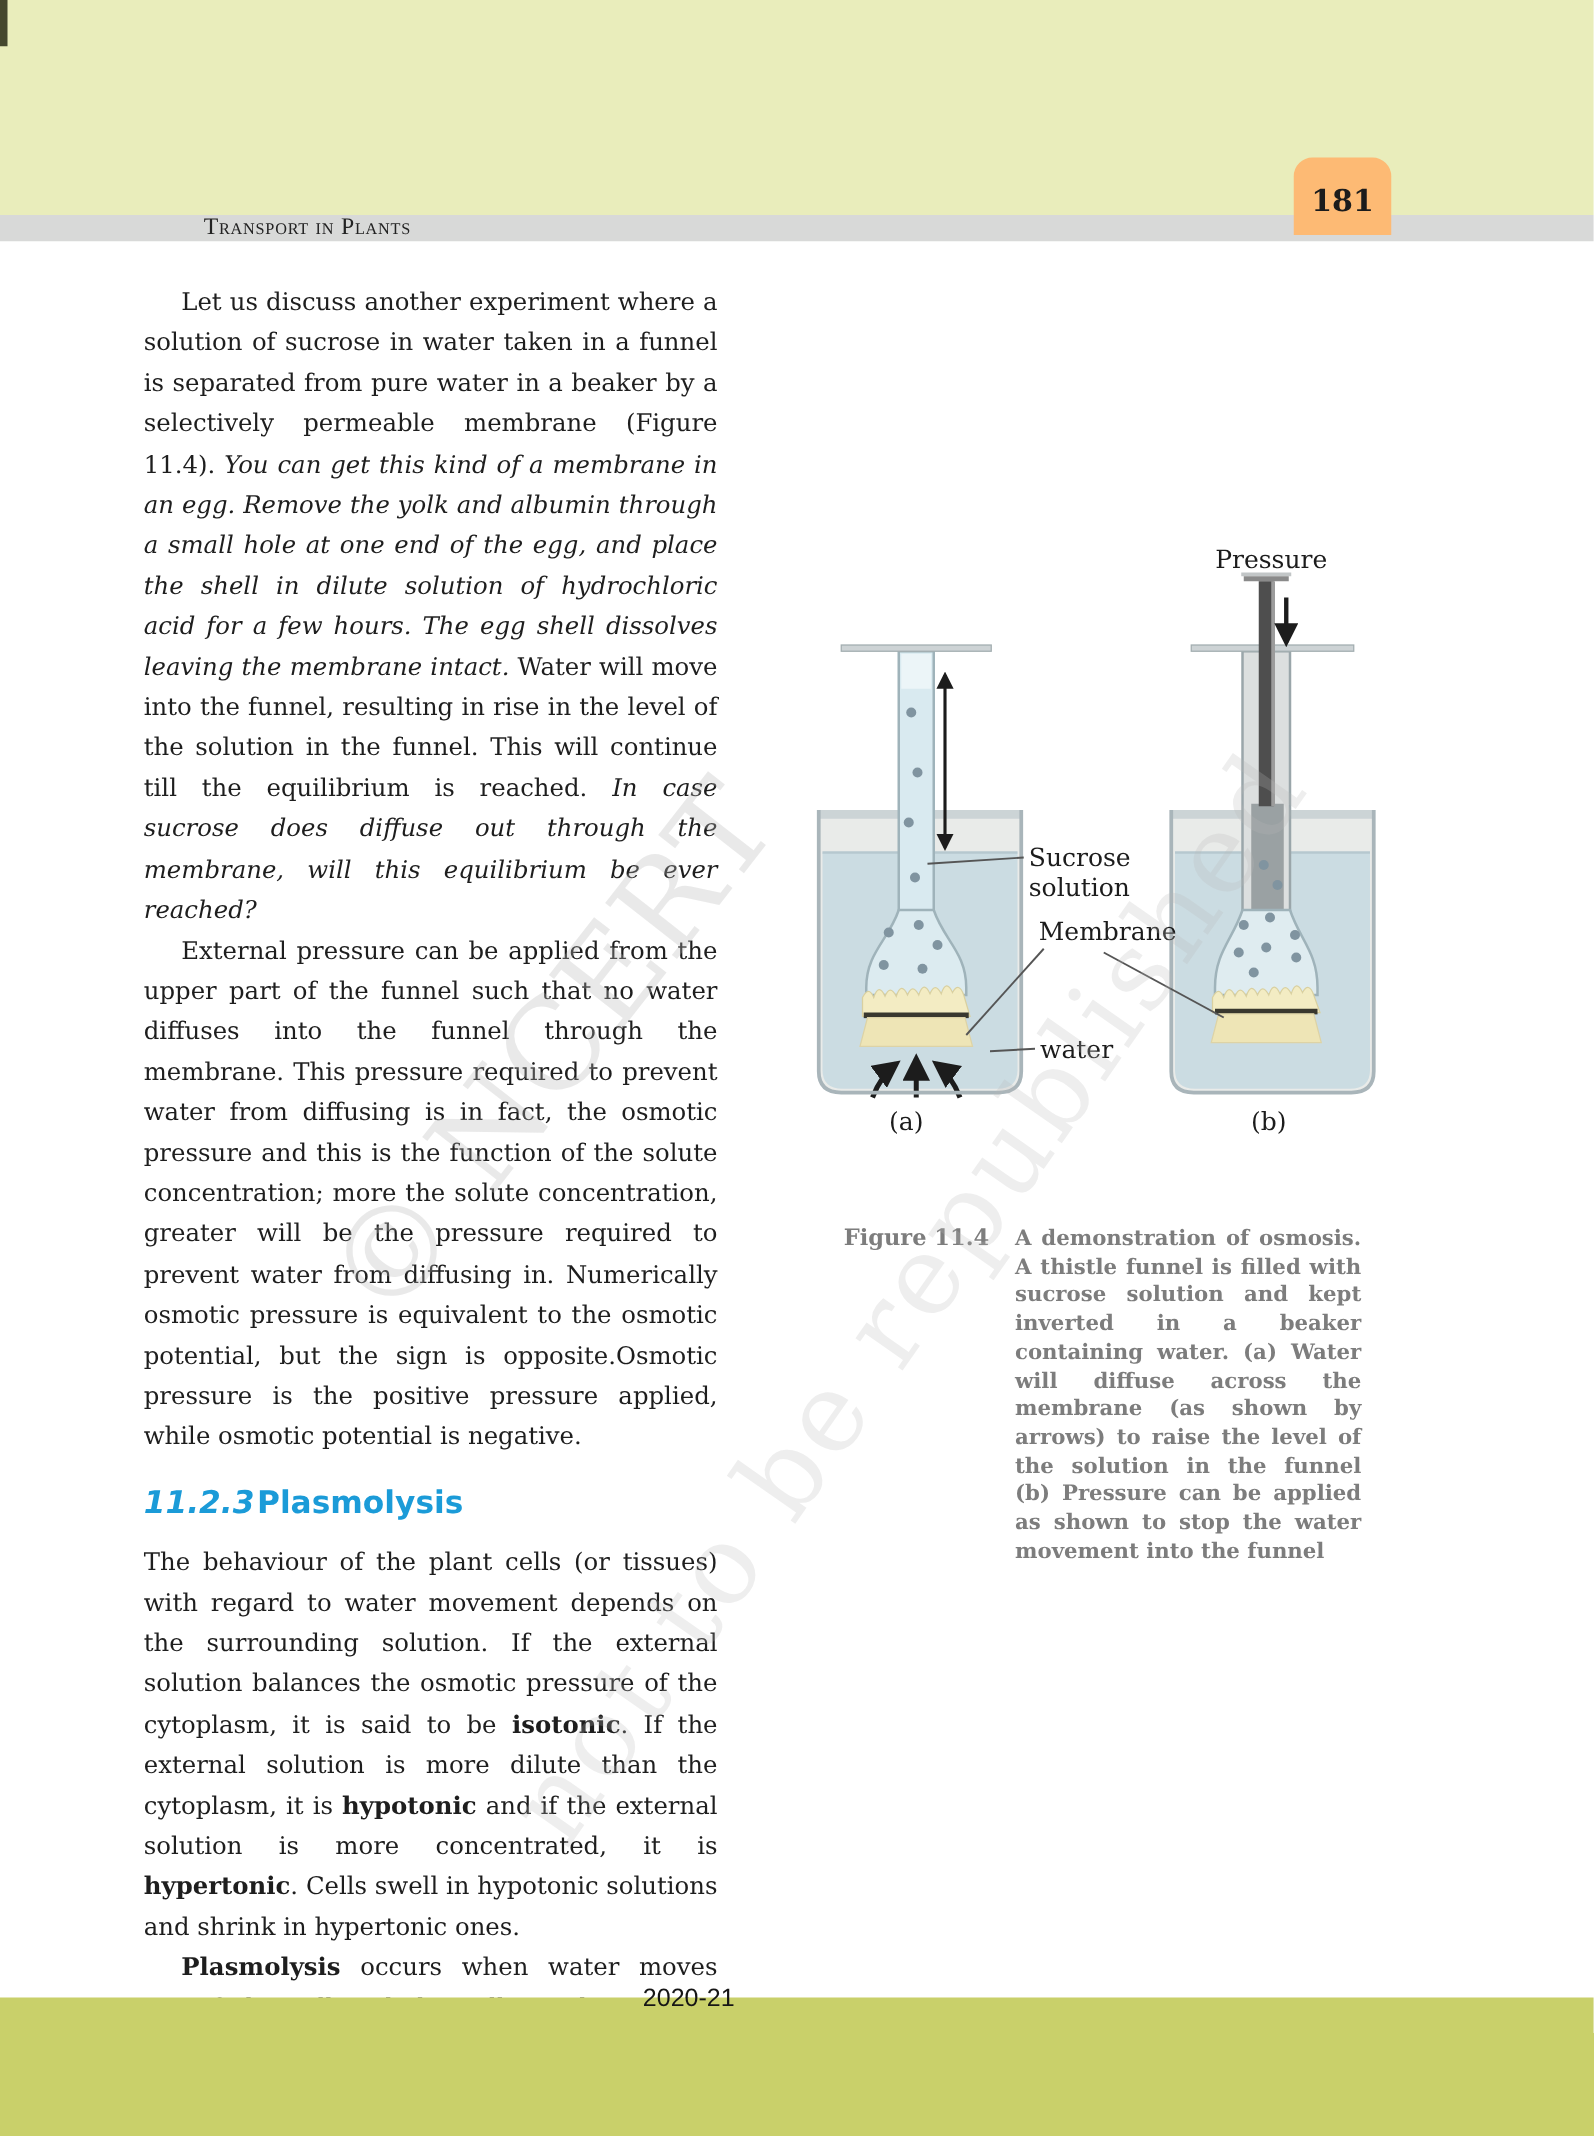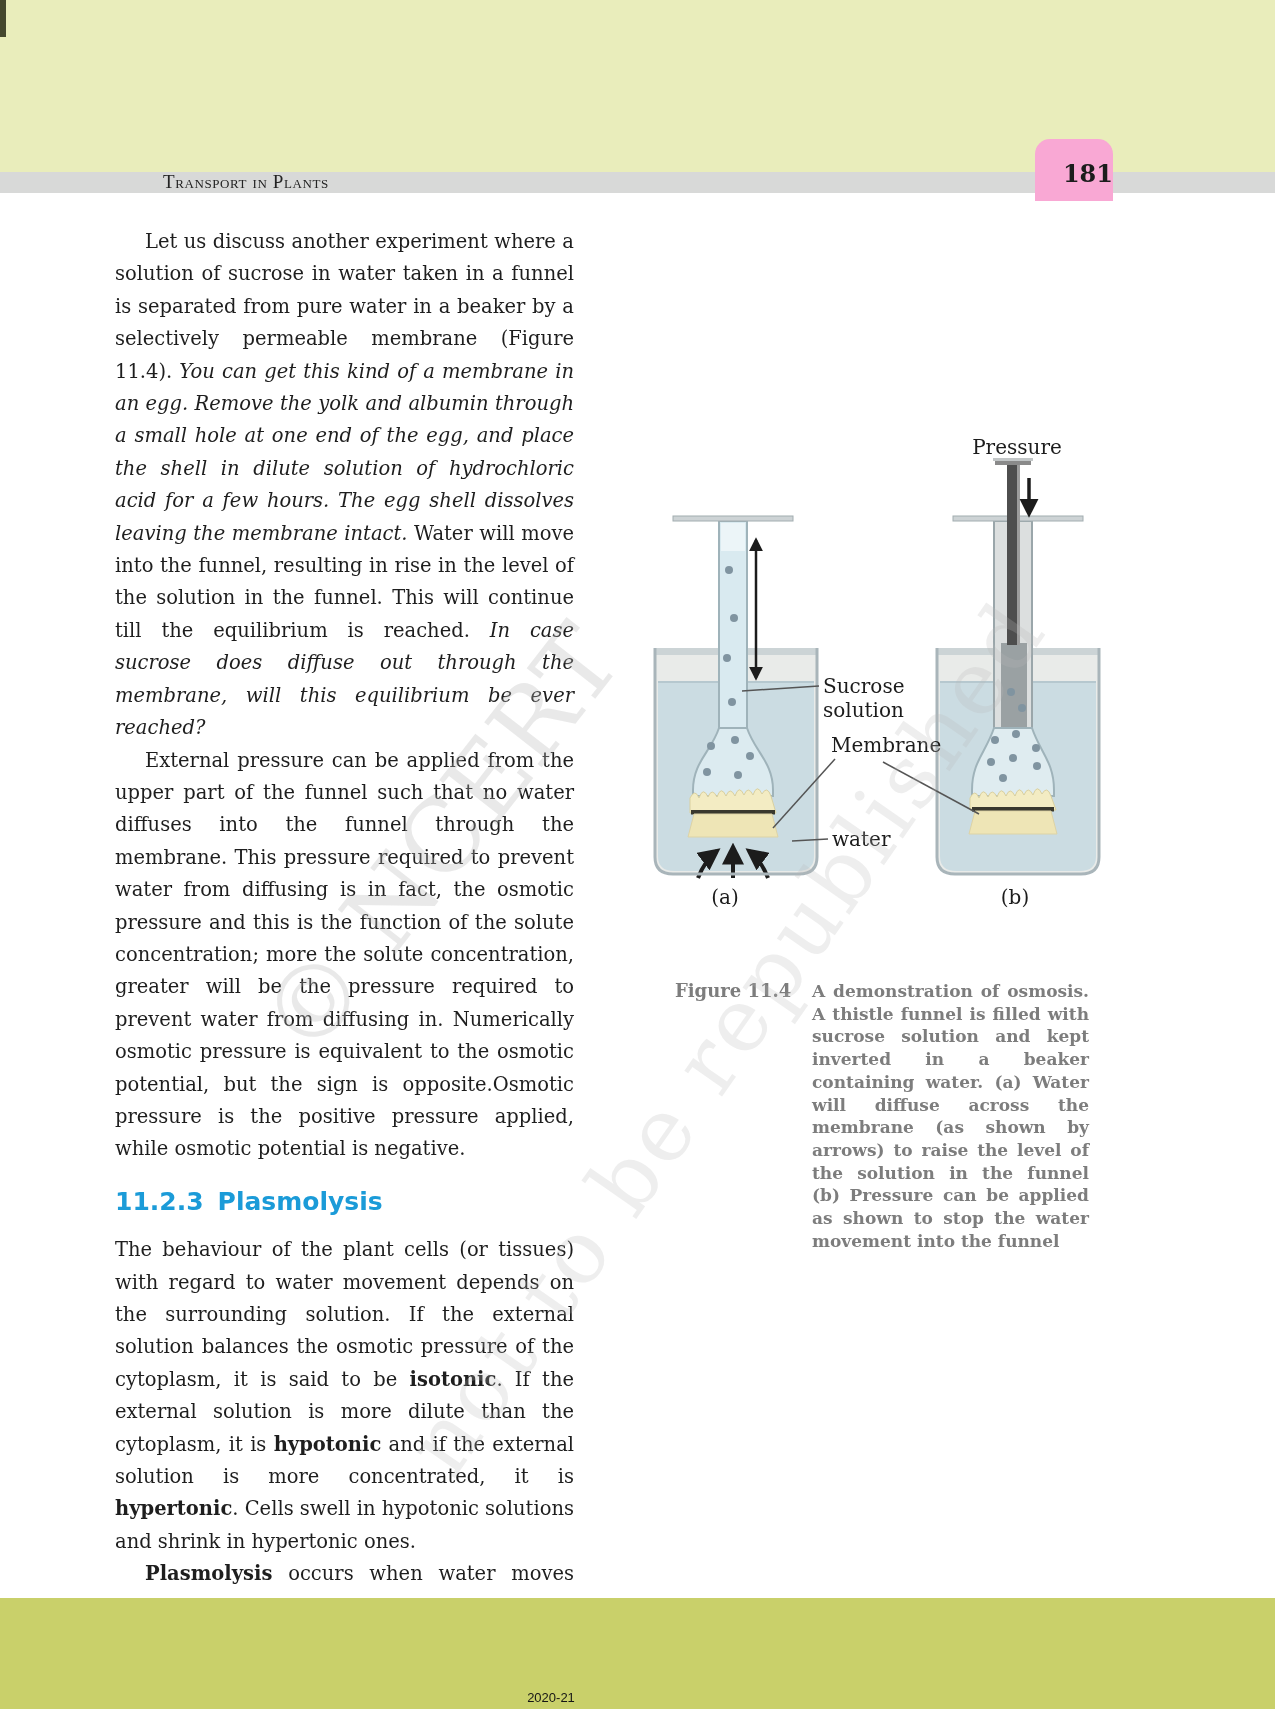--- a/index.html
+++ b/index.html
@@ -24,57 +24,57 @@
     background:#d8d9d8;
   }
   .header-title {
     position:absolute; left:163px; top:170px; height:24px;
     font-family:Liberation Serif, serif;
     font-variant:small-caps;
     font-size:19px; letter-spacing:0.6px;
     color:#232323; line-height:24px;
   }
   .pagenum-box {
-    position:absolute; left:1035px; top:139px; width:78px; height:62px;
-    background:#f9a8d4;
+    position:absolute; left:1035px; top:126px; width:78px; height:62px;
+    background:#fdba74;
     border-radius:15px 15px 0 0;
-    text-align:right;
+    text-align:center;
   }
   .pagenum-box .num {
     display:inline-block; margin-top:20px;
     font-family:"DejaVu Serif", serif;
     font-weight:bold; font-size:24px; color:#1c1c1c;
   }
   .band-bottom {
     position:absolute; left:0; top:1598px; width:1275px; height:111px;
     background:#c9d06a;
   }
   .footer-year {
-    position:absolute; left:0; top:1690px; width:1102px;
+    position:absolute; left:0; top:1588px; width:1102px;
     text-align:center;
     font-family:"Liberation Sans", sans-serif;
-    font-size:13px; color:#151515;
+    font-size:20px; color:#151515;
   }
   
   .text-col {
     position:absolute; left:115px; top:226px; width:459px;
     font-size:19.5px; line-height:32.4px; color:#1e1e1e;
     text-align:justify;
   }
   .text-col p { text-align:justify; }
   .text-col p.indent { text-indent:30px; }
   .text-col .it { font-style:italic; }
   .text-col .bd { font-weight:bold; }
   .section-heading {
     margin-top:20px; margin-bottom:16px;
     font-family:"DejaVu Sans", sans-serif;
     font-weight:bold; font-size:25px; color:#1b9bd8;
     text-align:left; text-indent:0;
   }
-  .section-heading .sec-num { margin-right:14px; }
+  .section-heading .sec-num { margin-right:2px;font-style:italic; }
   
   .figure-svg { position:absolute; left:595px; top:390px; }
   .fig-caption {
     position:absolute; left:675px; top:980px; width:414px;
     display:flex; color:#7d7d7d;
     font-family:"DejaVu Serif", serif;
   }
   .fig-caption .cap-label {
     width:137px; flex:0 0 137px;
     font-weight:bold; font-size:18px; line-height:22.7px;

